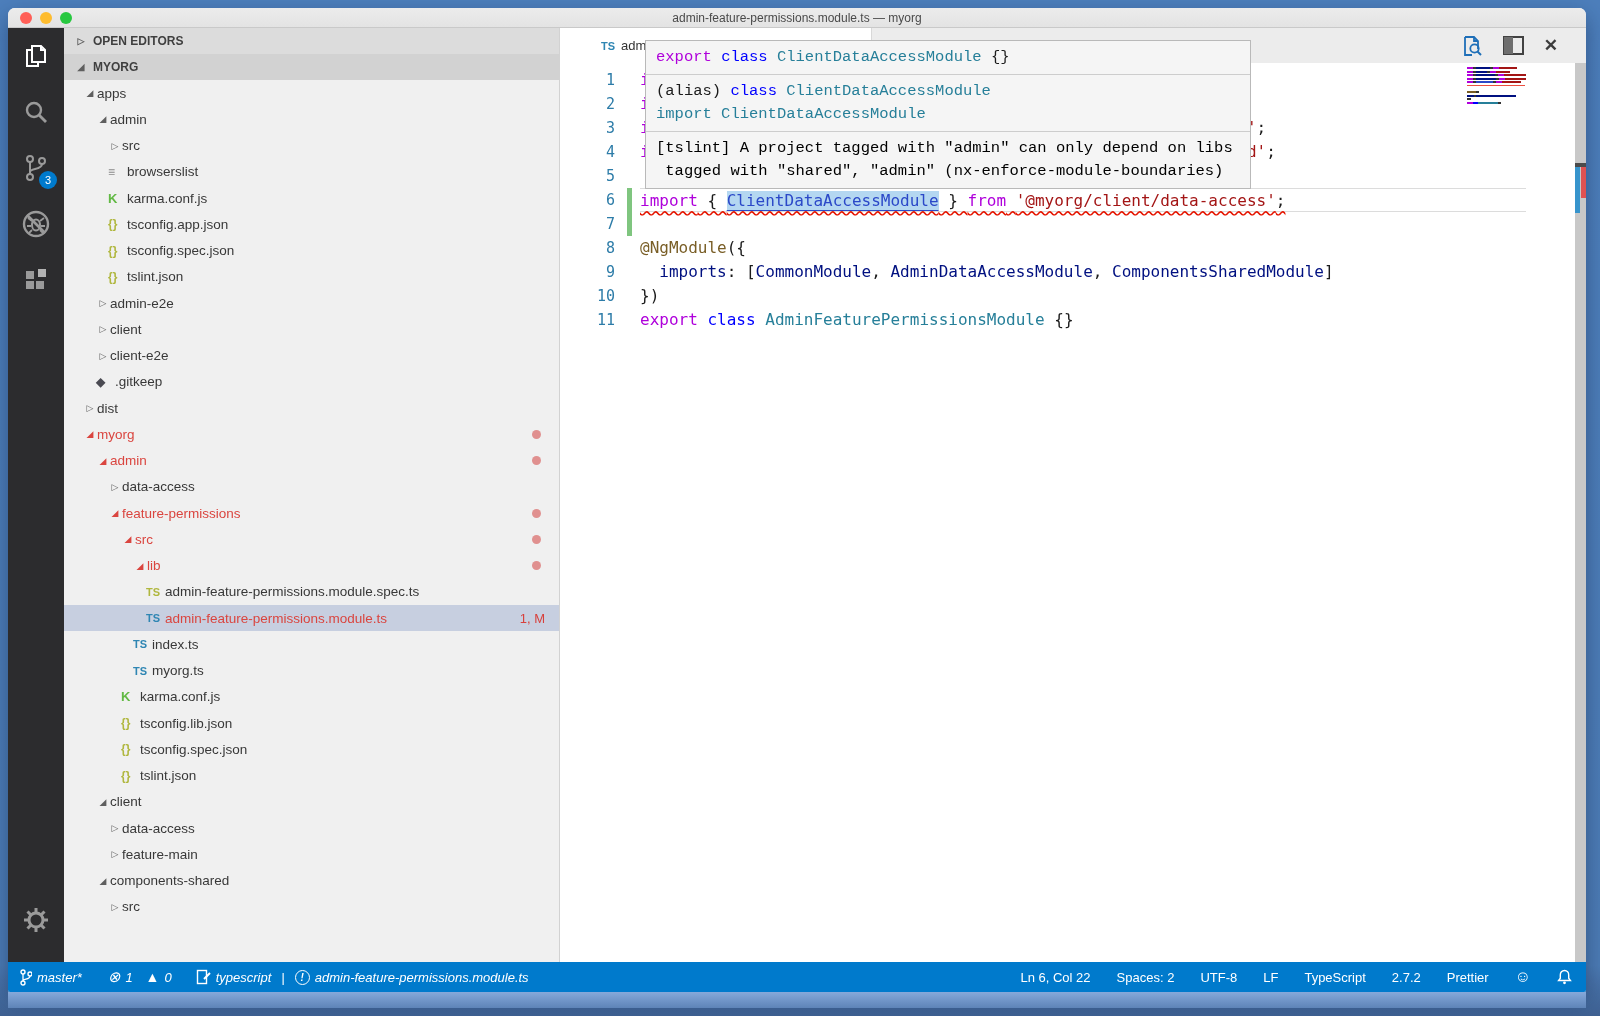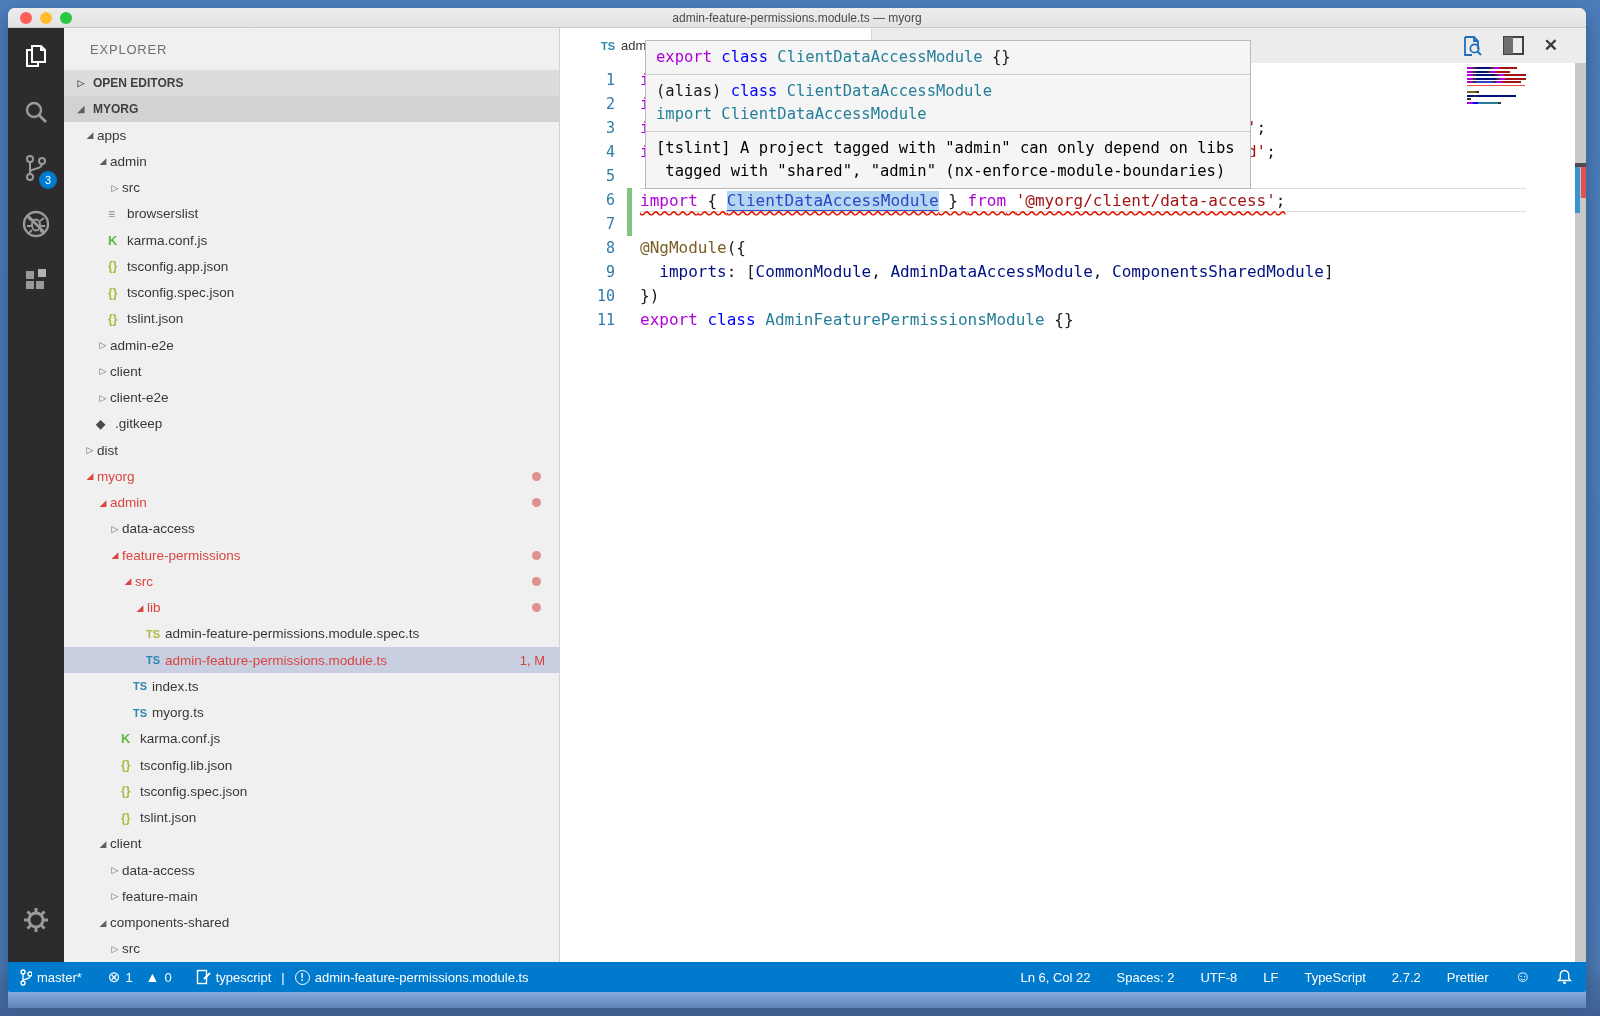--- a/index.html
+++ b/index.html
@@ -79,36 +79,36 @@
   .crow.cur .ctext { border-top:1.5px solid #dcdcdc; border-bottom:1.5px solid #dcdcdc; margin-right:60px; }
   .tk-kw{color:#af00db} .tk-key{color:#0000ff} .tk-type{color:#267f99}
   .tk-var{color:#001080} .tk-str{color:#a31515} .tk-pl{color:#1b1b1b} .tk-deco{color:#795e26}
   .tk-link { color:#2b48c8; text-decoration:underline; background:#b4d7f1; }
   .squig { text-decoration-line:underline; text-decoration-style:wavy; text-decoration-color:#e51400;
     text-underline-offset:4px; text-decoration-skip-ink:none; }
 
   
   .hover { position:absolute; left:637px; top:32px; width:606px; z-index:40;
     background:#f5f5f5; border:1px solid #b9b9b9; font-size:15.5px; }
-  .hsec { padding:5px 10px; line-height:23px; white-space:pre-wrap; }
+  .hsec { padding:5px 10px; line-height:23px; white-space:pre-wrap;font-family:Liberation Mono, monospace; }
   .hsec + .hsec { border-top:1px solid #cdcdcd; }
 
   
   .minimap { position:absolute; right:55px; top:4px; width:64px; }
   .mrow { display:flex; margin-bottom:1.5px; }
   .mseg { height:2px; margin-right:0; }
   .mwavy { height:1.5px; background:#e51400; opacity:.75; margin-bottom:1.5px; }
   .ruler { position:absolute; right:0; top:0; bottom:0; width:11px; background:#c8c8c8; }
   .rmark { position:absolute; }
 
   
   .statusbar { height:30px; background:#007acc; color:#fff; display:flex; align-items:center;
     font-size:13px; padding:0 14px 0 12px; }
   .sgroup { display:flex; align-items:center; gap:5px; cursor:pointer; }
-  .sleft { display:flex; align-items:center; }
+  .sleft { display:flex; align-items:center;font-style:italic; }
   .sright { margin-left:auto; display:flex; align-items:center; gap:26px; }
   .circle-ic { width:15px; height:15px; border:1.4px solid #fff; border-radius:50%;
     display:inline-flex; align-items:center; justify-content:center; font-size:10px; font-weight:bold; }
   .smiley { font-size:16px; line-height:1; }
   svg { display:block; }
 </style>
 </head>
 <body>
 
 <div class="window">
@@ -168,21 +168,20 @@
           <g stroke="#9a9a9a" stroke-width="3" fill="none">
             <circle cx="15" cy="15" r="7"></circle>
             <path d="M15 3v5 M15 22v5 M3 15h5 M22 15h5 M6.5 6.5l3.5 3.5 M20 20l3.5 3.5 M23.5 6.5L20 10 M10 20l-3.5 3.5"></path>
           </g>
           <circle cx="15" cy="15" r="3" fill="#2c2c2e"></circle>
         </svg>
       </div>
     </div>
 
     <div class="sidebar">
-      <div class="sb-title">EXPLORER</div>
       <div class="sb-header hdr-open">
         <span class="tw">▷</span>
         <span>OPEN EDITORS</span>
       </div>
       <div class="sb-header hdr-root">
         <span class="tw">◢</span>
         <span>MYORG</span>
       </div>
       <div class="tree" id="tree">
           <div class="trow" style="padding-left: 19px;">

